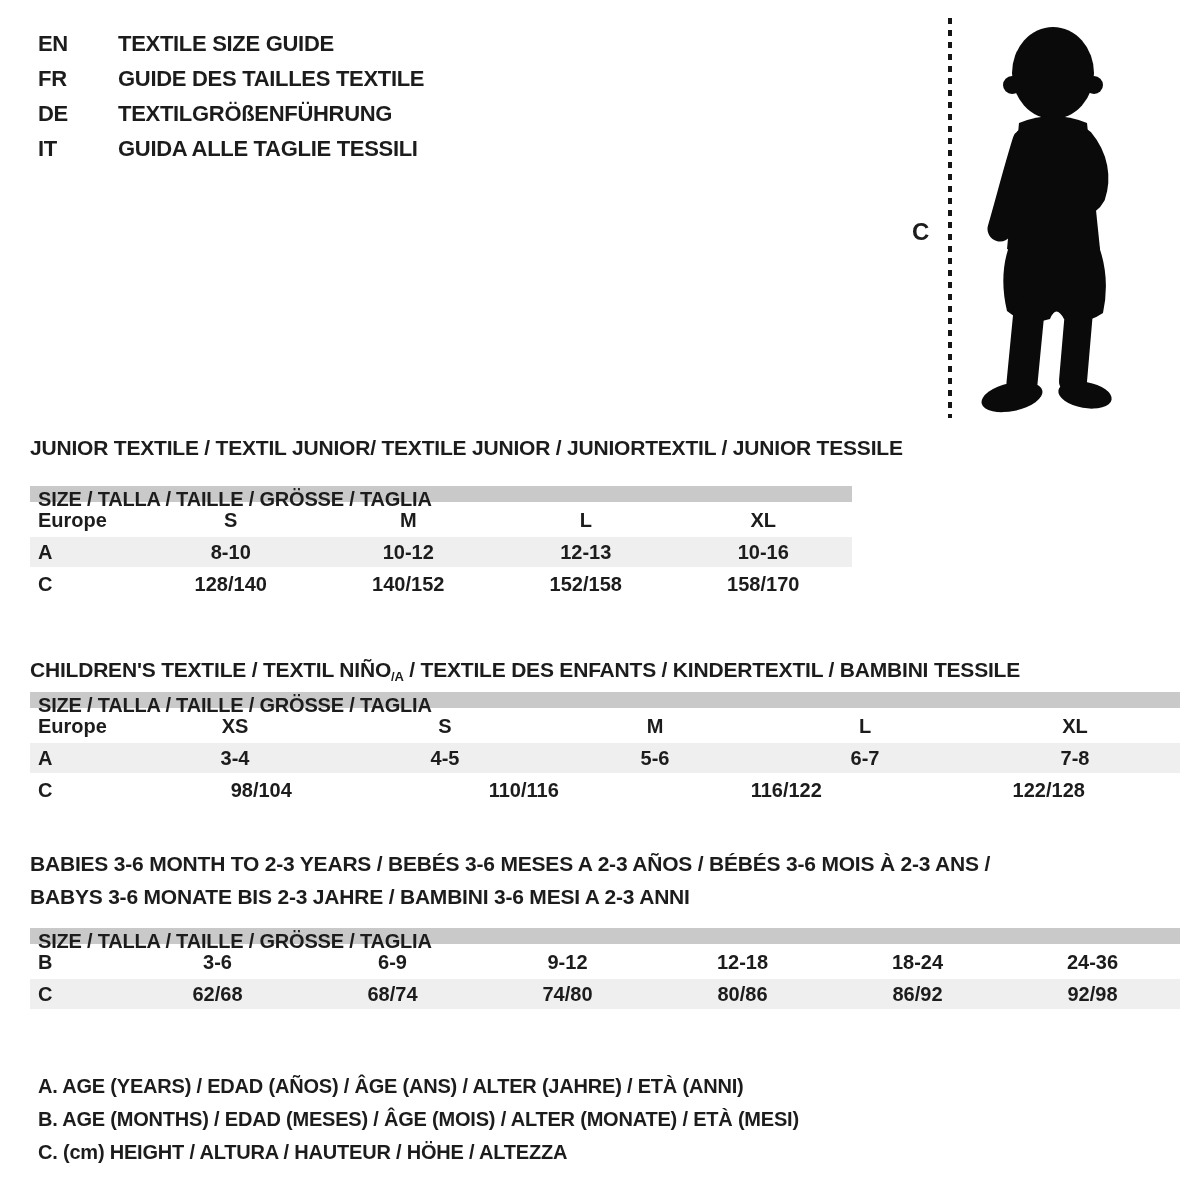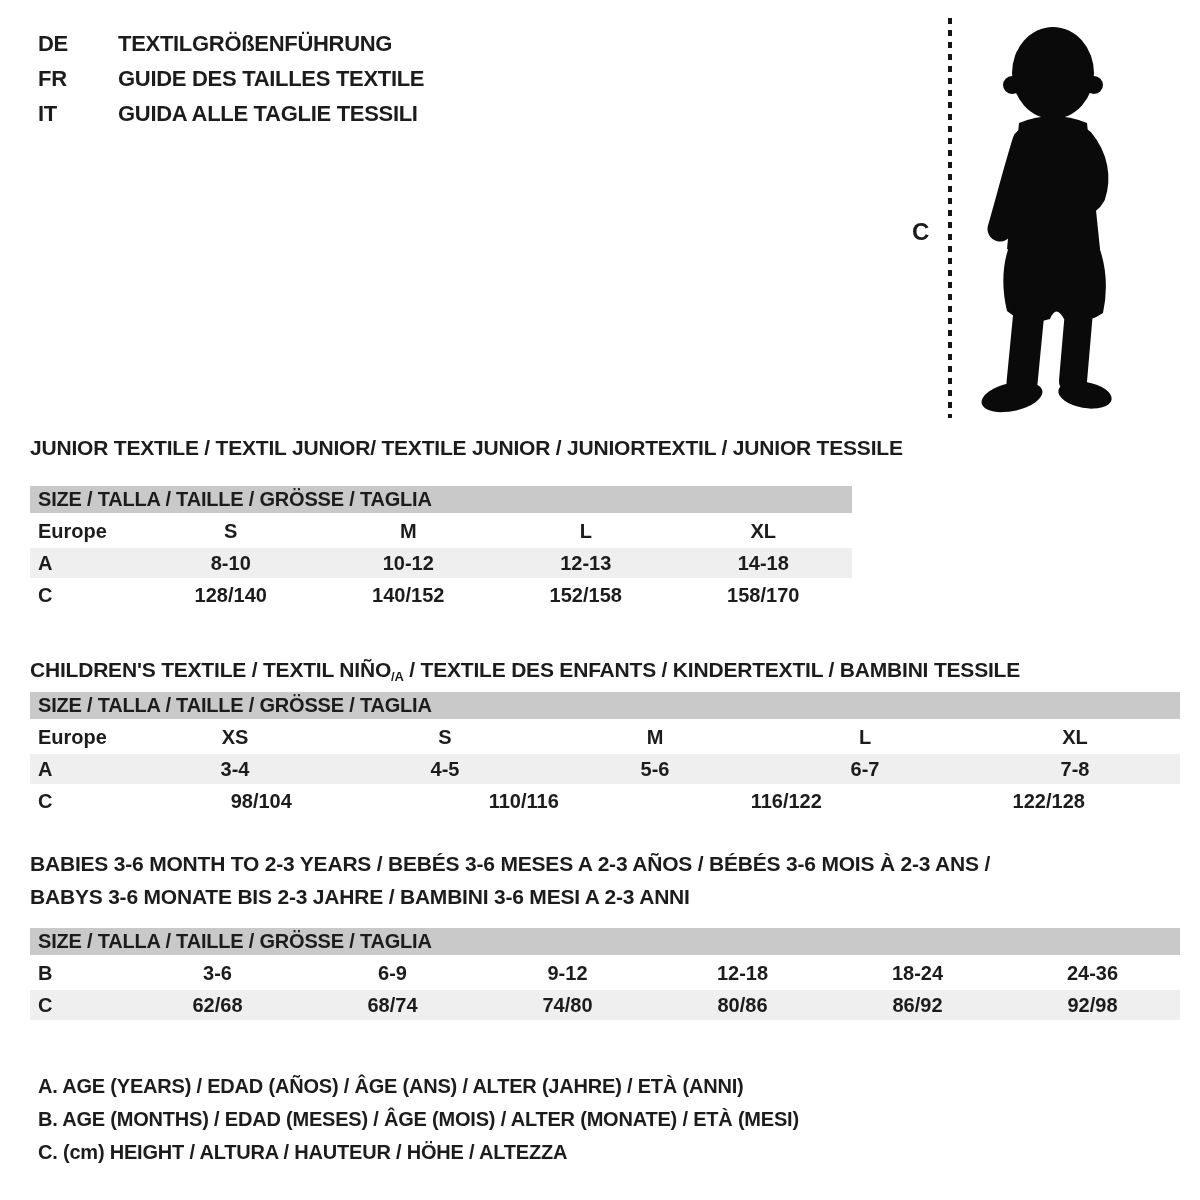--- a/index.html
+++ b/index.html
@@ -29,21 +29,21 @@
   .measure-label { position:absolute; left:32px; top:210px; font-size:24px; }
   .silhouette { position:absolute; left:82px; top:5px; }
 
   
   .sec-title { font-size:21px; letter-spacing:-0.2px; white-space:nowrap; }
   .title-sub { font-size:13px; vertical-align:-4px; }
 
   
   .size-table { }
   .t-header {
-    background:#c9c9c9; height:27px; line-height:27px;
+    background:#c9c9c9; height:16px; line-height:27px;
     padding-left:8px; font-size:20px; letter-spacing:-0.2px;
     margin-bottom:3px;
   }
   .t-row { display:flex; height:30px; line-height:30px; margin-bottom:2px; font-size:20px;justify-content:flex-end; }
   .t-row.alt { background:#efefef; }
   .t-label { width:112px; padding-left:8px; flex:none; }
   .t-label.narrow { width:100px; }
   .t-cell { flex:1 1 0; text-align:center; }
 
   .w-junior { width:822px; }
@@ -51,26 +51,30 @@
 
   
   .footnotes { left:38px; top:1070px; }
   .footnote { font-size:20px; height:33px; line-height:33px; letter-spacing:-0.2px; white-space:nowrap; }
 </style>
 </head>
 <body>
 
 <div class="abs lang-block">
   <div class="lang-row">
-    <span class="lang-code">DE</span>
-    <span class="lang-title">TEXTILGRÖßENFÜHRUNG</span>
+    <span class="lang-code">EN</span>
+    <span class="lang-title">TEXTILE SIZE GUIDE</span>
   </div>
   <div class="lang-row">
     <span class="lang-code">FR</span>
     <span class="lang-title">GUIDE DES TAILLES TEXTILE</span>
+  </div>
+  <div class="lang-row">
+    <span class="lang-code">DE</span>
+    <span class="lang-title">TEXTILGRÖßENFÜHRUNG</span>
   </div>
   <div class="lang-row">
     <span class="lang-code">IT</span>
     <span class="lang-title">GUIDA ALLE TAGLIE TESSILI</span>
   </div>
 </div>
 
 <div class="abs figure-block">
   <span class="measure-label">C</span>
   <div class="measure-line"></div>
@@ -97,21 +101,21 @@
     <span class="t-cell">S</span>
     <span class="t-cell">M</span>
     <span class="t-cell">L</span>
     <span class="t-cell">XL</span>
   </div>
   <div class="t-row alt">
     <span class="t-label">A</span>
     <span class="t-cell">8-10</span>
     <span class="t-cell">10-12</span>
     <span class="t-cell">12-13</span>
-    <span class="t-cell">14-18</span>
+    <span class="t-cell">10-16</span>
   </div>
   <div class="t-row">
     <span class="t-label">C</span>
     <span class="t-cell">128/140</span>
     <span class="t-cell">140/152</span>
     <span class="t-cell">152/158</span>
     <span class="t-cell">158/170</span>
   </div>
 </div>
 

